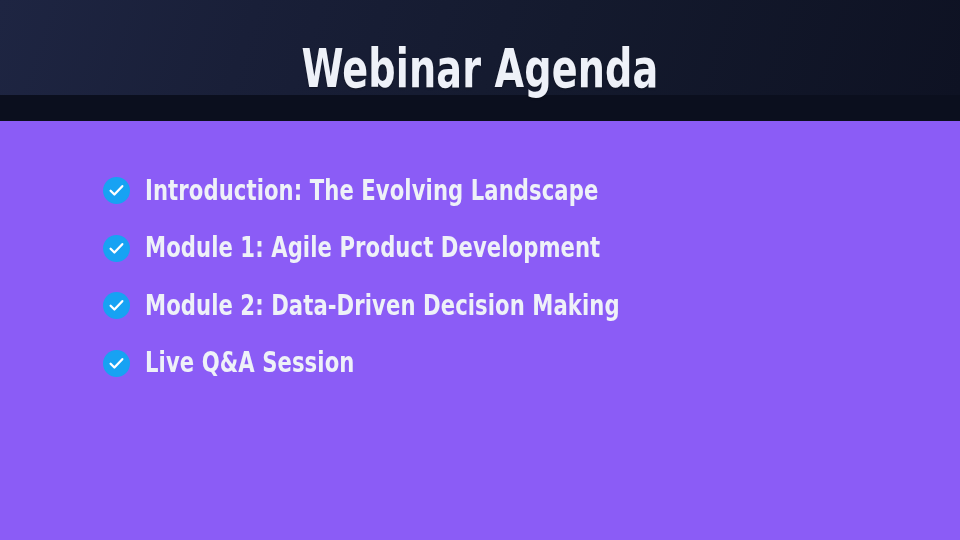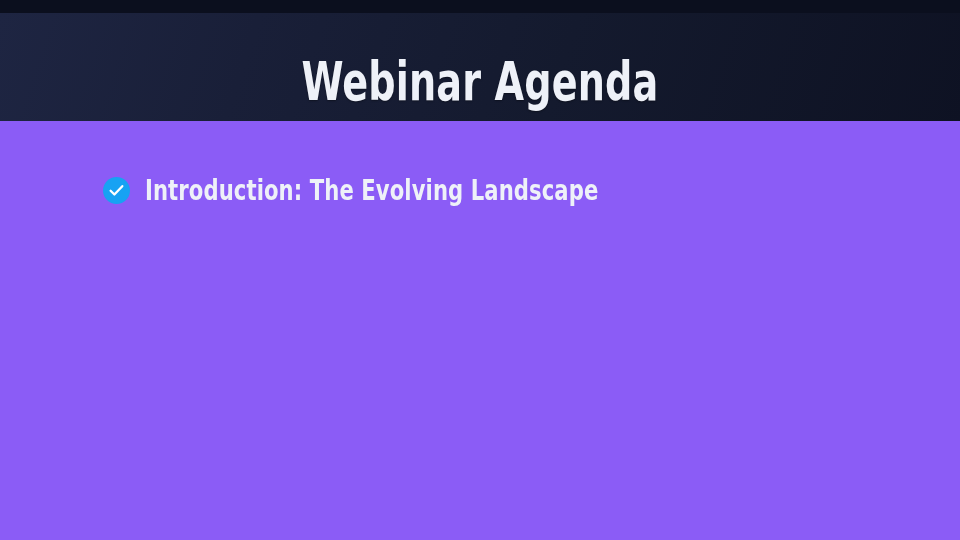--- a/index.html
+++ b/index.html
@@ -19,23 +19,23 @@
     width: 960px;
     height: 540px;
     background: #0b0f1e;
     overflow: hidden;
   }
 
   
   .header {
     position: absolute;
     left: 0;
-    top: 13px;
+    top: 0;
     width: 960px;
-    height: 121px;
+    height: 95px;
     background: linear-gradient(108deg, #1e2542 0%, #191f38 26%, #141a2e 58%, #0e1223 100%);
     box-sizing: border-box;
   }
 
   .header-title {
     position: absolute;
     left: 0;
     right: 0;
     top: 38px;
     text-align: center;
@@ -124,21 +124,45 @@
 
       <li class="agenda-item">
         <span class="check-badge">
           <svg width="27" height="27" viewBox="0 0 27 27" aria-hidden="true">
             <path d="M7.6 13.7 L11.4 17.5 L19.3 9.2" fill="none" stroke="#ffffff" stroke-width="2.3" stroke-linecap="round" stroke-linejoin="round"></path>
           </svg>
         </span>
         <span class="item-label">Introduction: The Evolving Landscape</span>
       </li>
 
+      <li class="agenda-item">
+        <span class="check-badge">
+          <svg width="27" height="27" viewBox="0 0 27 27" aria-hidden="true">
+            <path d="M7.6 13.7 L11.4 17.5 L19.3 9.2" fill="none" stroke="#ffffff" stroke-width="2.3" stroke-linecap="round" stroke-linejoin="round"></path>
+          </svg>
+        </span>
+        <span class="item-label">Module 1: Agile Product Development</span>
+      </li>
+
+      <li class="agenda-item">
+        <span class="check-badge">
+          <svg width="27" height="27" viewBox="0 0 27 27" aria-hidden="true">
+            <path d="M7.6 13.7 L11.4 17.5 L19.3 9.2" fill="none" stroke="#ffffff" stroke-width="2.3" stroke-linecap="round" stroke-linejoin="round"></path>
+          </svg>
+        </span>
+        <span class="item-label">Module 2: Data-Driven Decision Making</span>
+      </li>
 
 
-
+      <li class="agenda-item">
+        <span class="check-badge">
+          <svg width="27" height="27" viewBox="0 0 27 27" aria-hidden="true">
+            <path d="M7.6 13.7 L11.4 17.5 L19.3 9.2" fill="none" stroke="#ffffff" stroke-width="2.3" stroke-linecap="round" stroke-linejoin="round"></path>
+          </svg>
+        </span>
+        <span class="item-label">Live Q&amp;A Session</span>
+      </li>
 
 
     </ul>
   </div>
 
 </div>
 
 </body></html>

